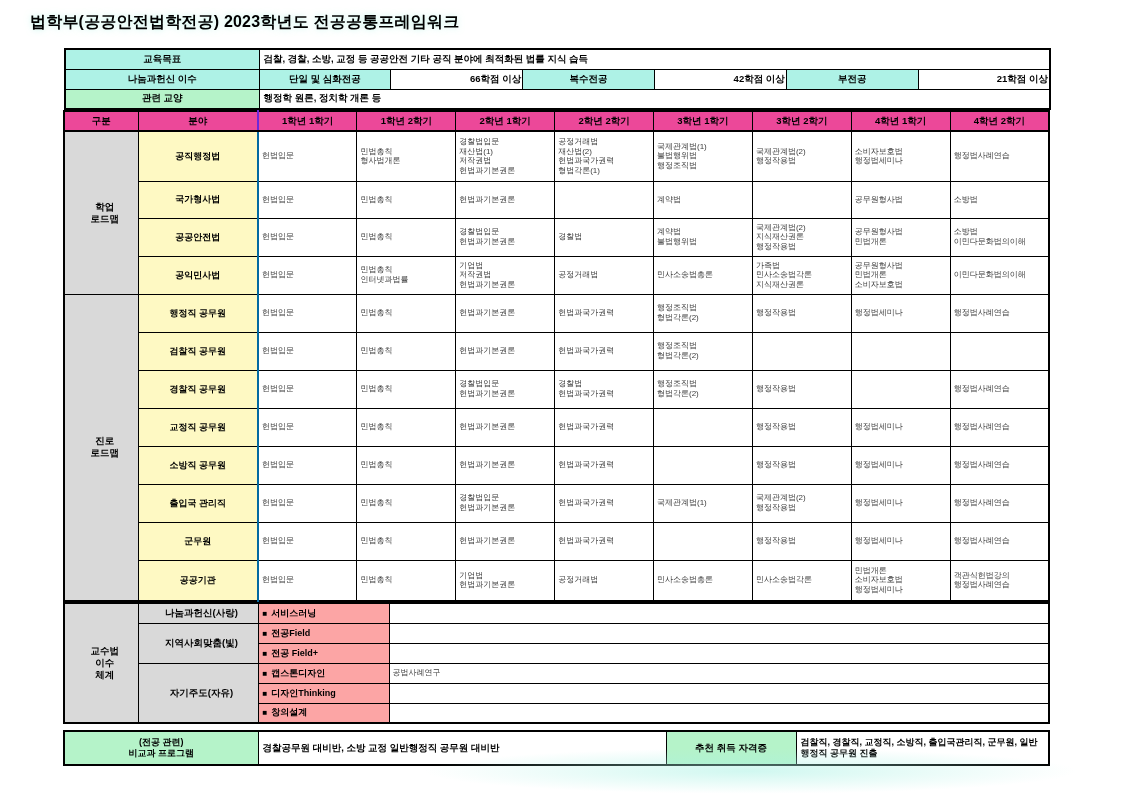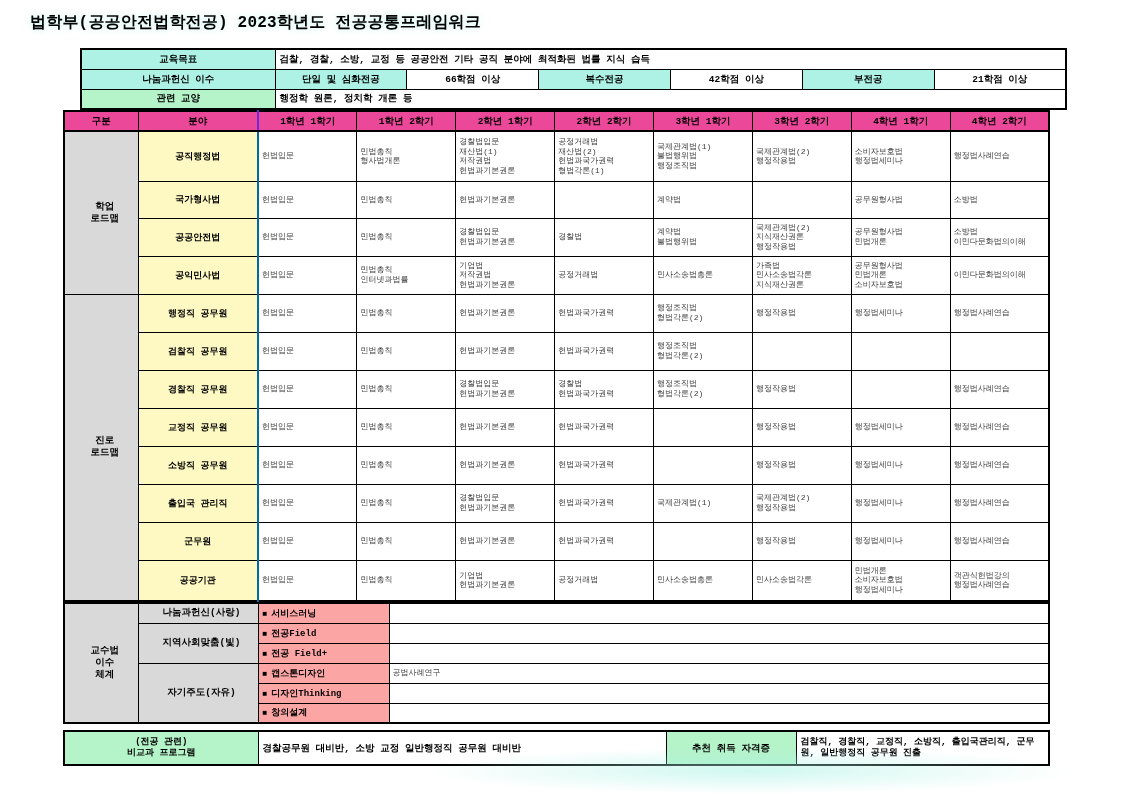--- a/index.html
+++ b/index.html
@@ -1,46 +1,46 @@
 <!DOCTYPE html>
 <html><head>
 <meta charset="utf-8">
 <style>
   html,body{margin:0;padding:0;background:#fff;}
   .sheet{position:relative;width:1123px;height:794px;background:#ffffff;overflow:hidden;
-         font-family:Liberation Mono, monospace;color:#000;}
+         font-family:Liberation Sans, sans-serif;color:#000;}
   .title{position:absolute;left:30px;top:12px;font-size:16px;font-weight:bold;letter-spacing:0.2px;
          text-shadow:0 0 6px rgba(150,240,220,0.55);}
   table{border-collapse:collapse;table-layout:fixed;position:absolute;background:#fff;}
   td{border:1px solid #000;overflow:hidden;white-space:pre-line;}
   table{border:2px solid #000;}
   
   .h{background:#ec4899;font-weight:bold;font-size:9.5px;text-align:center;vertical-align:middle;}
   .lab-cyan{background:#aef2e6;font-weight:bold;font-size:9.5px;text-align:center;vertical-align:middle;}
   .lab-green{background:#b5f3c9;font-weight:bold;font-size:9.5px;text-align:center;vertical-align:middle;}
-  .val{background:#fff;font-weight:bold;font-size:9.5px;text-align:center;vertical-align:middle;}
+  .val{background:#fff;font-weight:bold;font-size:9.5px;text-align:right;vertical-align:middle;}
   .txt{background:#fff;font-weight:bold;font-size:9.5px;text-align:left;vertical-align:middle;padding:0 4px;}
   .g{background:#d9d9d9;font-weight:bold;font-size:9.5px;text-align:center;vertical-align:middle;line-height:1.25;padding-left:8px;}
   .a{background:#fef9c3;font-weight:bold;font-size:9px;text-align:center;vertical-align:middle;border-right:2px solid #0369a1;}
   .c{background:#fff;font-size:8px;color:#3c3c3c;text-align:left;vertical-align:middle;
      padding:1px 2px 1px 3px;line-height:1.2;}
   .hdr-row td{border-bottom:2px solid #000;}
   .item{background:#fca5a5;font-weight:bold;font-size:9px;text-align:left;vertical-align:middle;padding:0 4px;}
   .bullet{display:inline-block;margin-right:4px;font-size:8px;}
   .smudge{position:absolute;left:420px;top:748px;width:660px;height:46px;pointer-events:none;
           background:radial-gradient(ellipse at 50% 50%, rgba(170,242,228,0.55), rgba(170,242,228,0.0) 70%);}
 </style>
 </head>
 <body>
 
 <div class="sheet">
 
   <div class="title">법학부(공공안전법학전공) 2023학년도 전공공통프레임워크</div>
 
-  <table style="left:80px;top:48px;width:987px;">
+  <table style="left:64px;top:48px;width:987px;">
     <colgroup>
         <col style="width:194px">
         <col>
         <col>
         <col>
         <col>
         <col>
         <col>
       </colgroup>
     <tbody>

